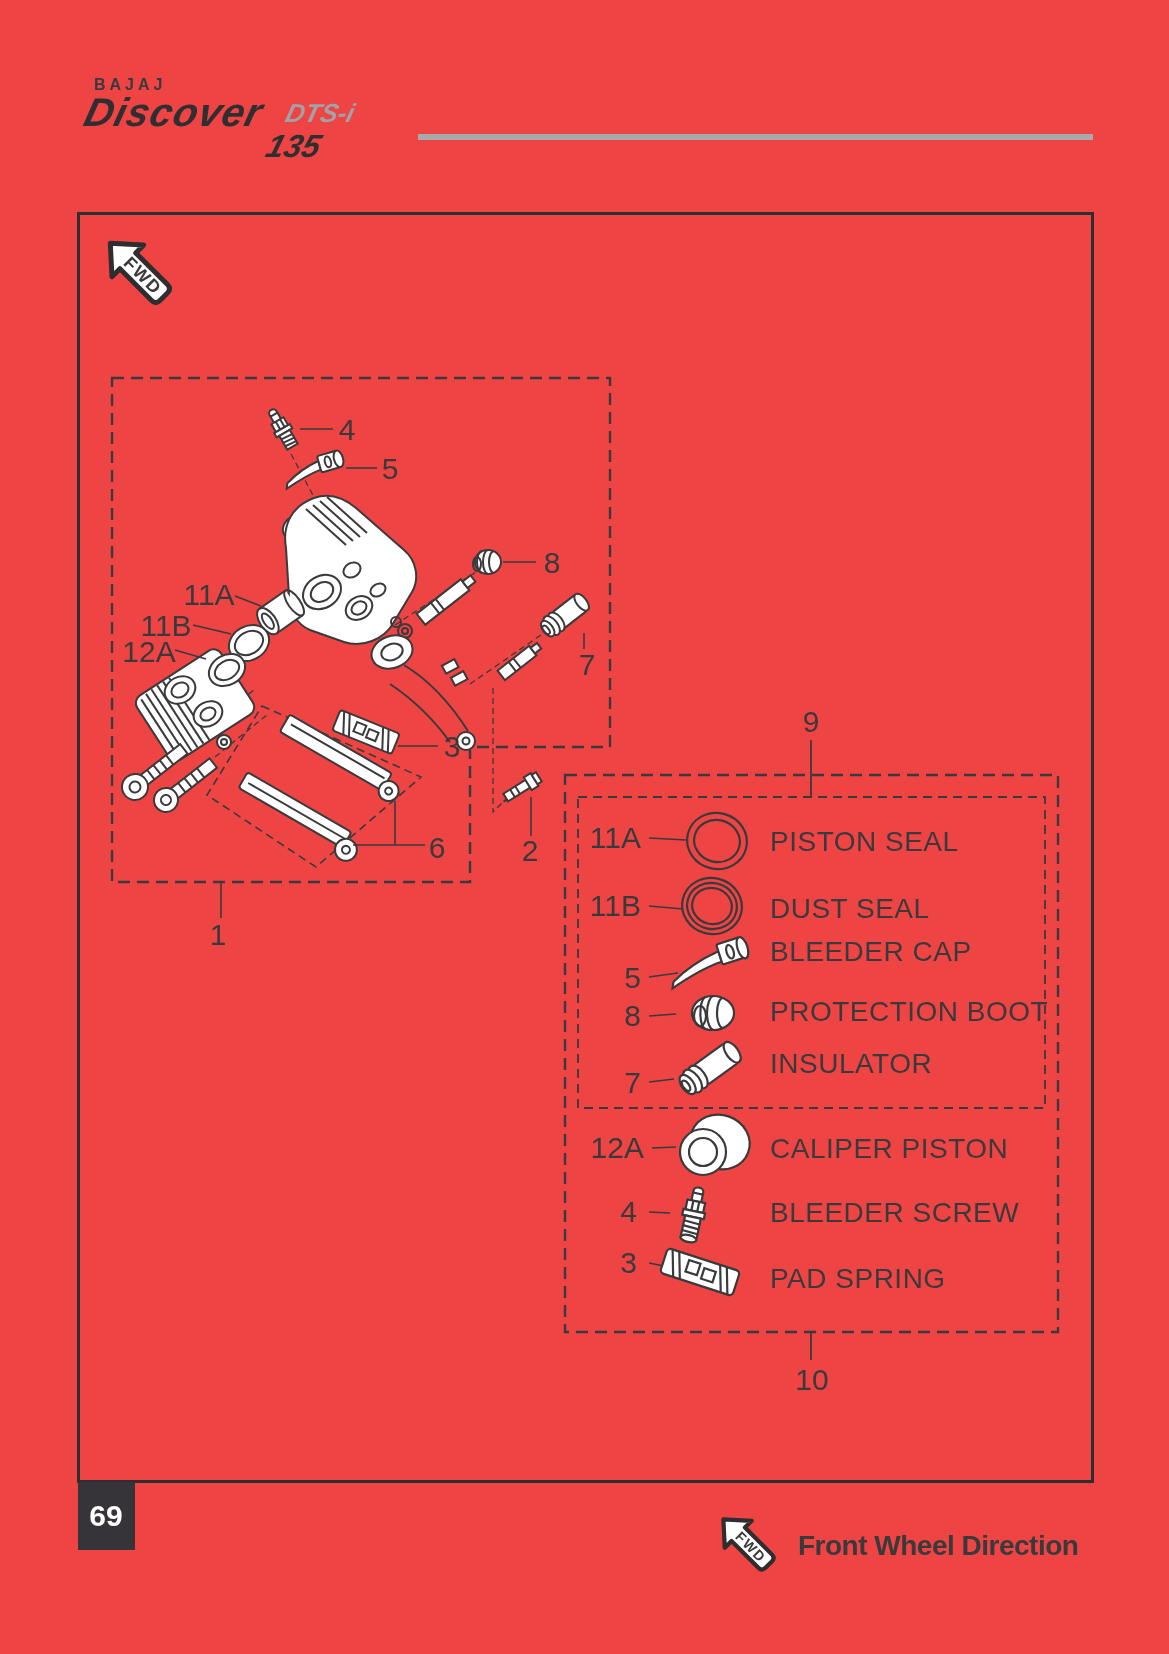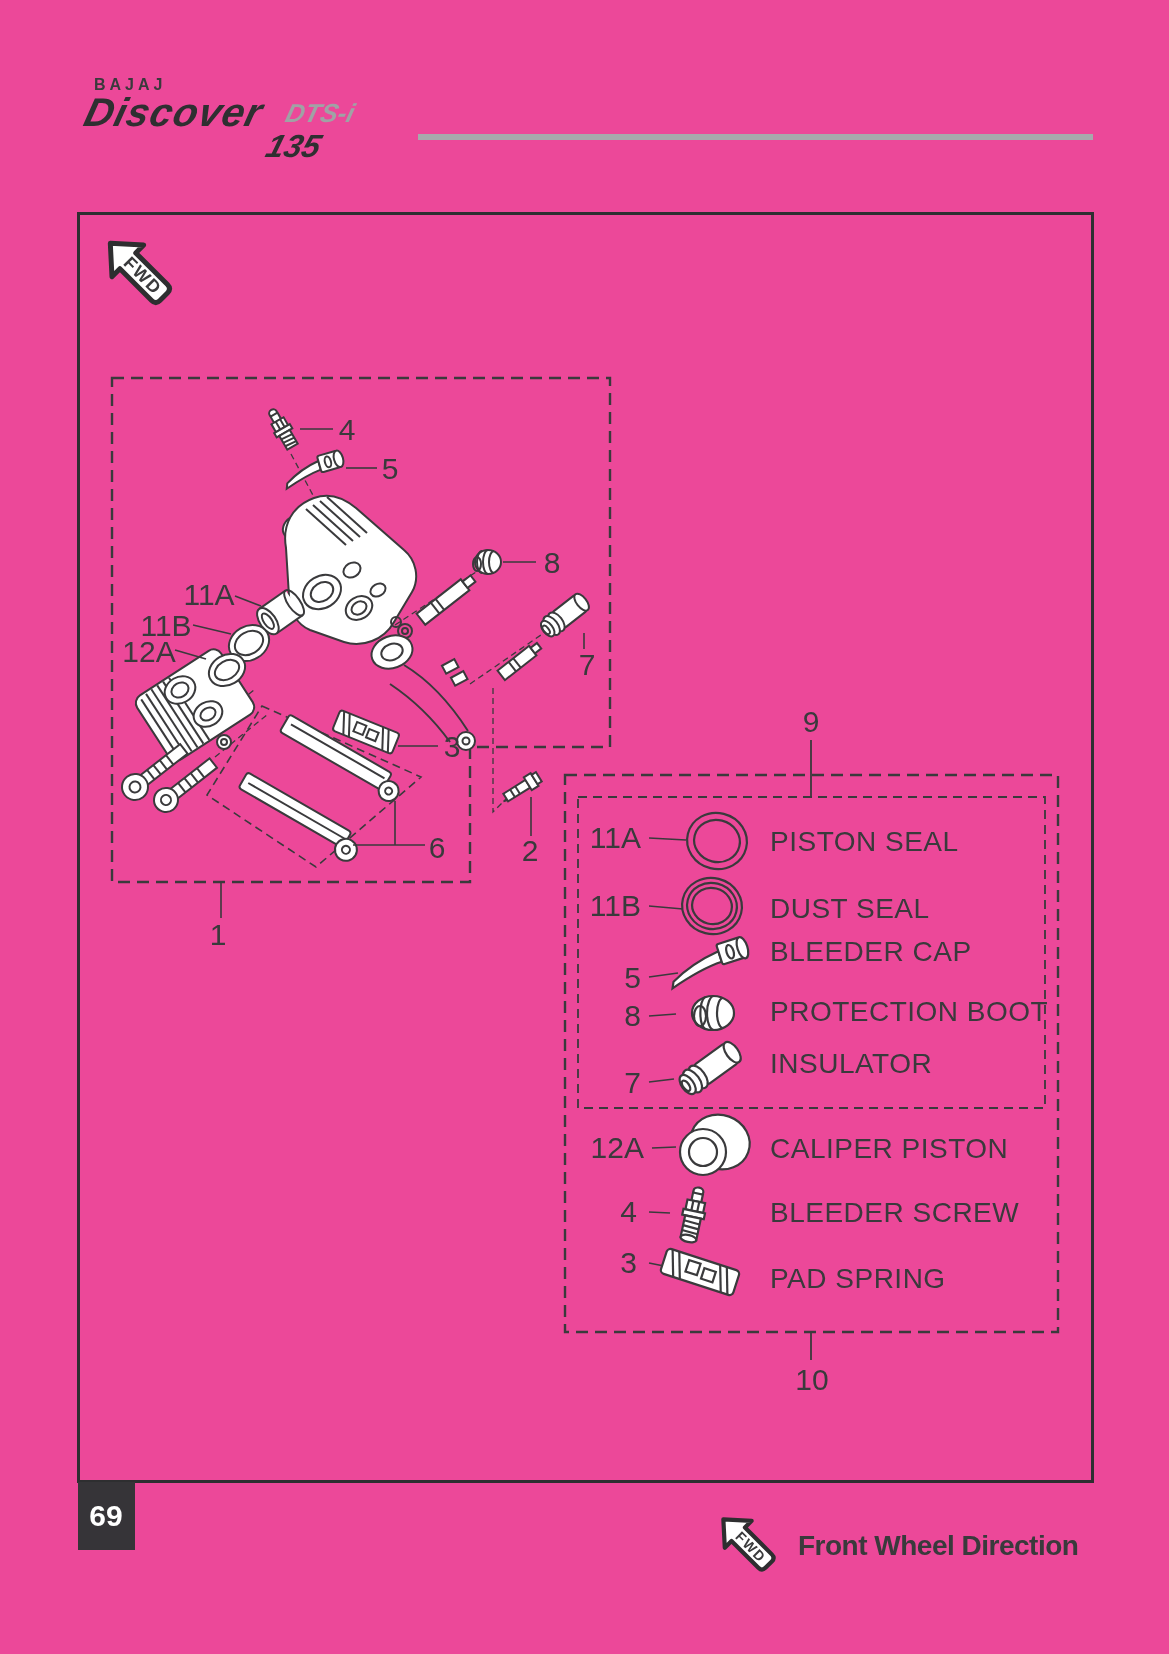--- a/index.html
+++ b/index.html
@@ -1,16 +1,16 @@
 <!DOCTYPE html>
 <html><head>
 <meta charset="utf-8">
 <style>
   html,body{margin:0;padding:0;background:#ffffff;}
-  #page{position:relative;width:1169px;height:1654px;background:#ec4899;overflow:hidden;
+  #page{position:relative;width:1169px;height:1654px;background:#ef4444;overflow:hidden;
         font-family:"Liberation Sans", sans-serif;}
   svg text{font-family:"Liberation Sans", sans-serif;}
   .ink{fill:#3a3a3c;}
 </style>
 </head>
 <body>
 
 <div id="page">
 <svg width="1169" height="1654" viewBox="0 0 1169 1654">
   <defs>

